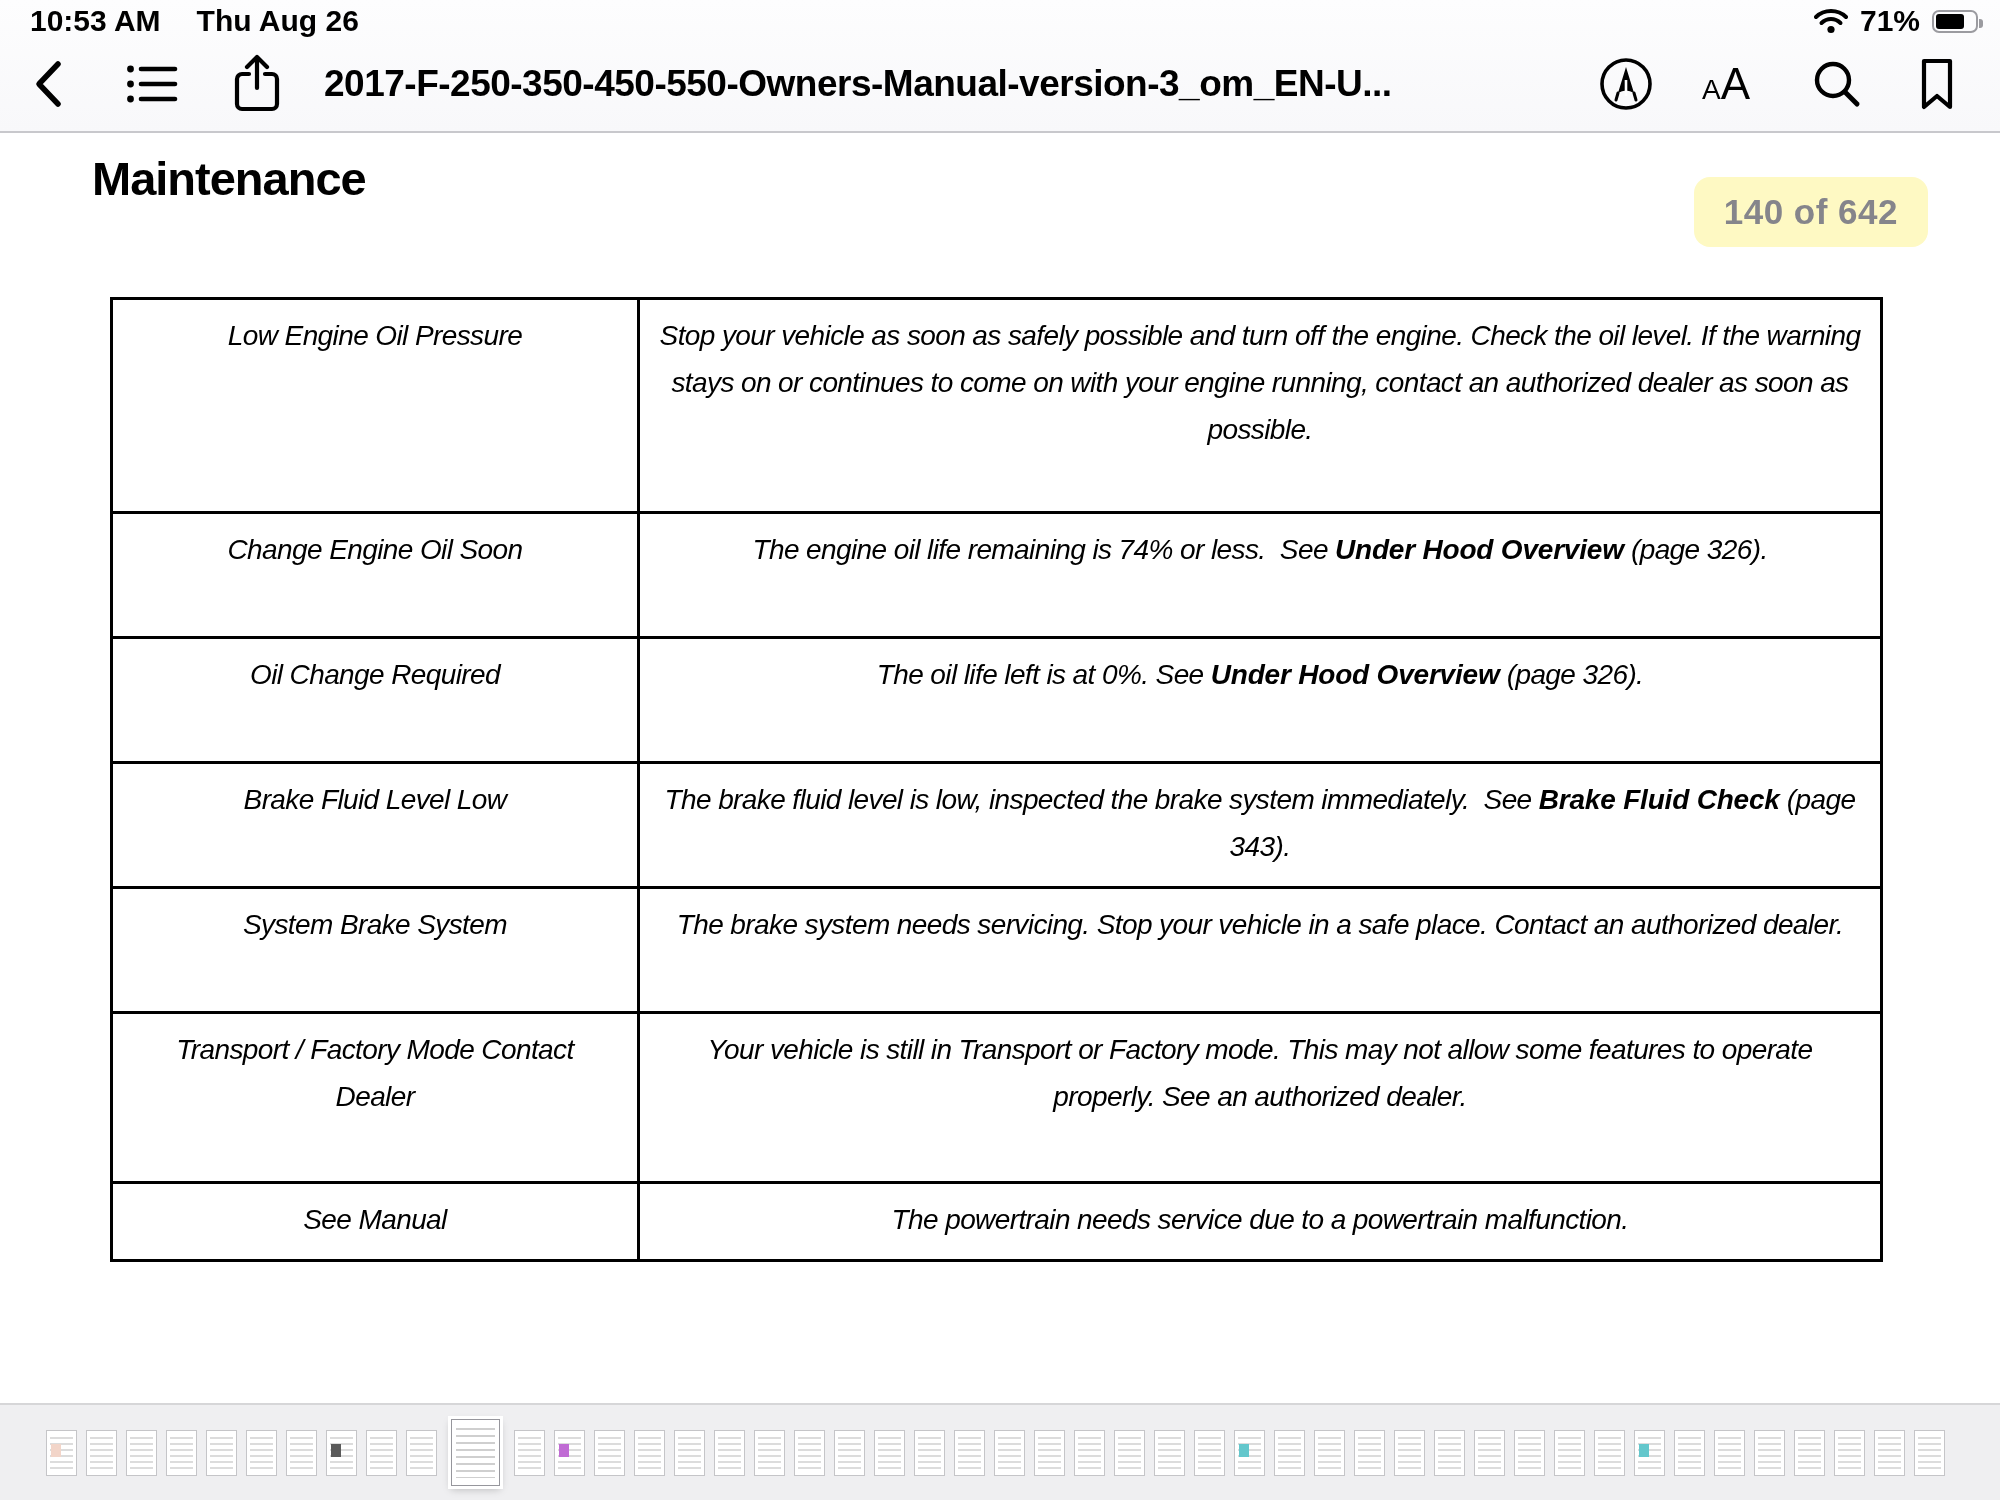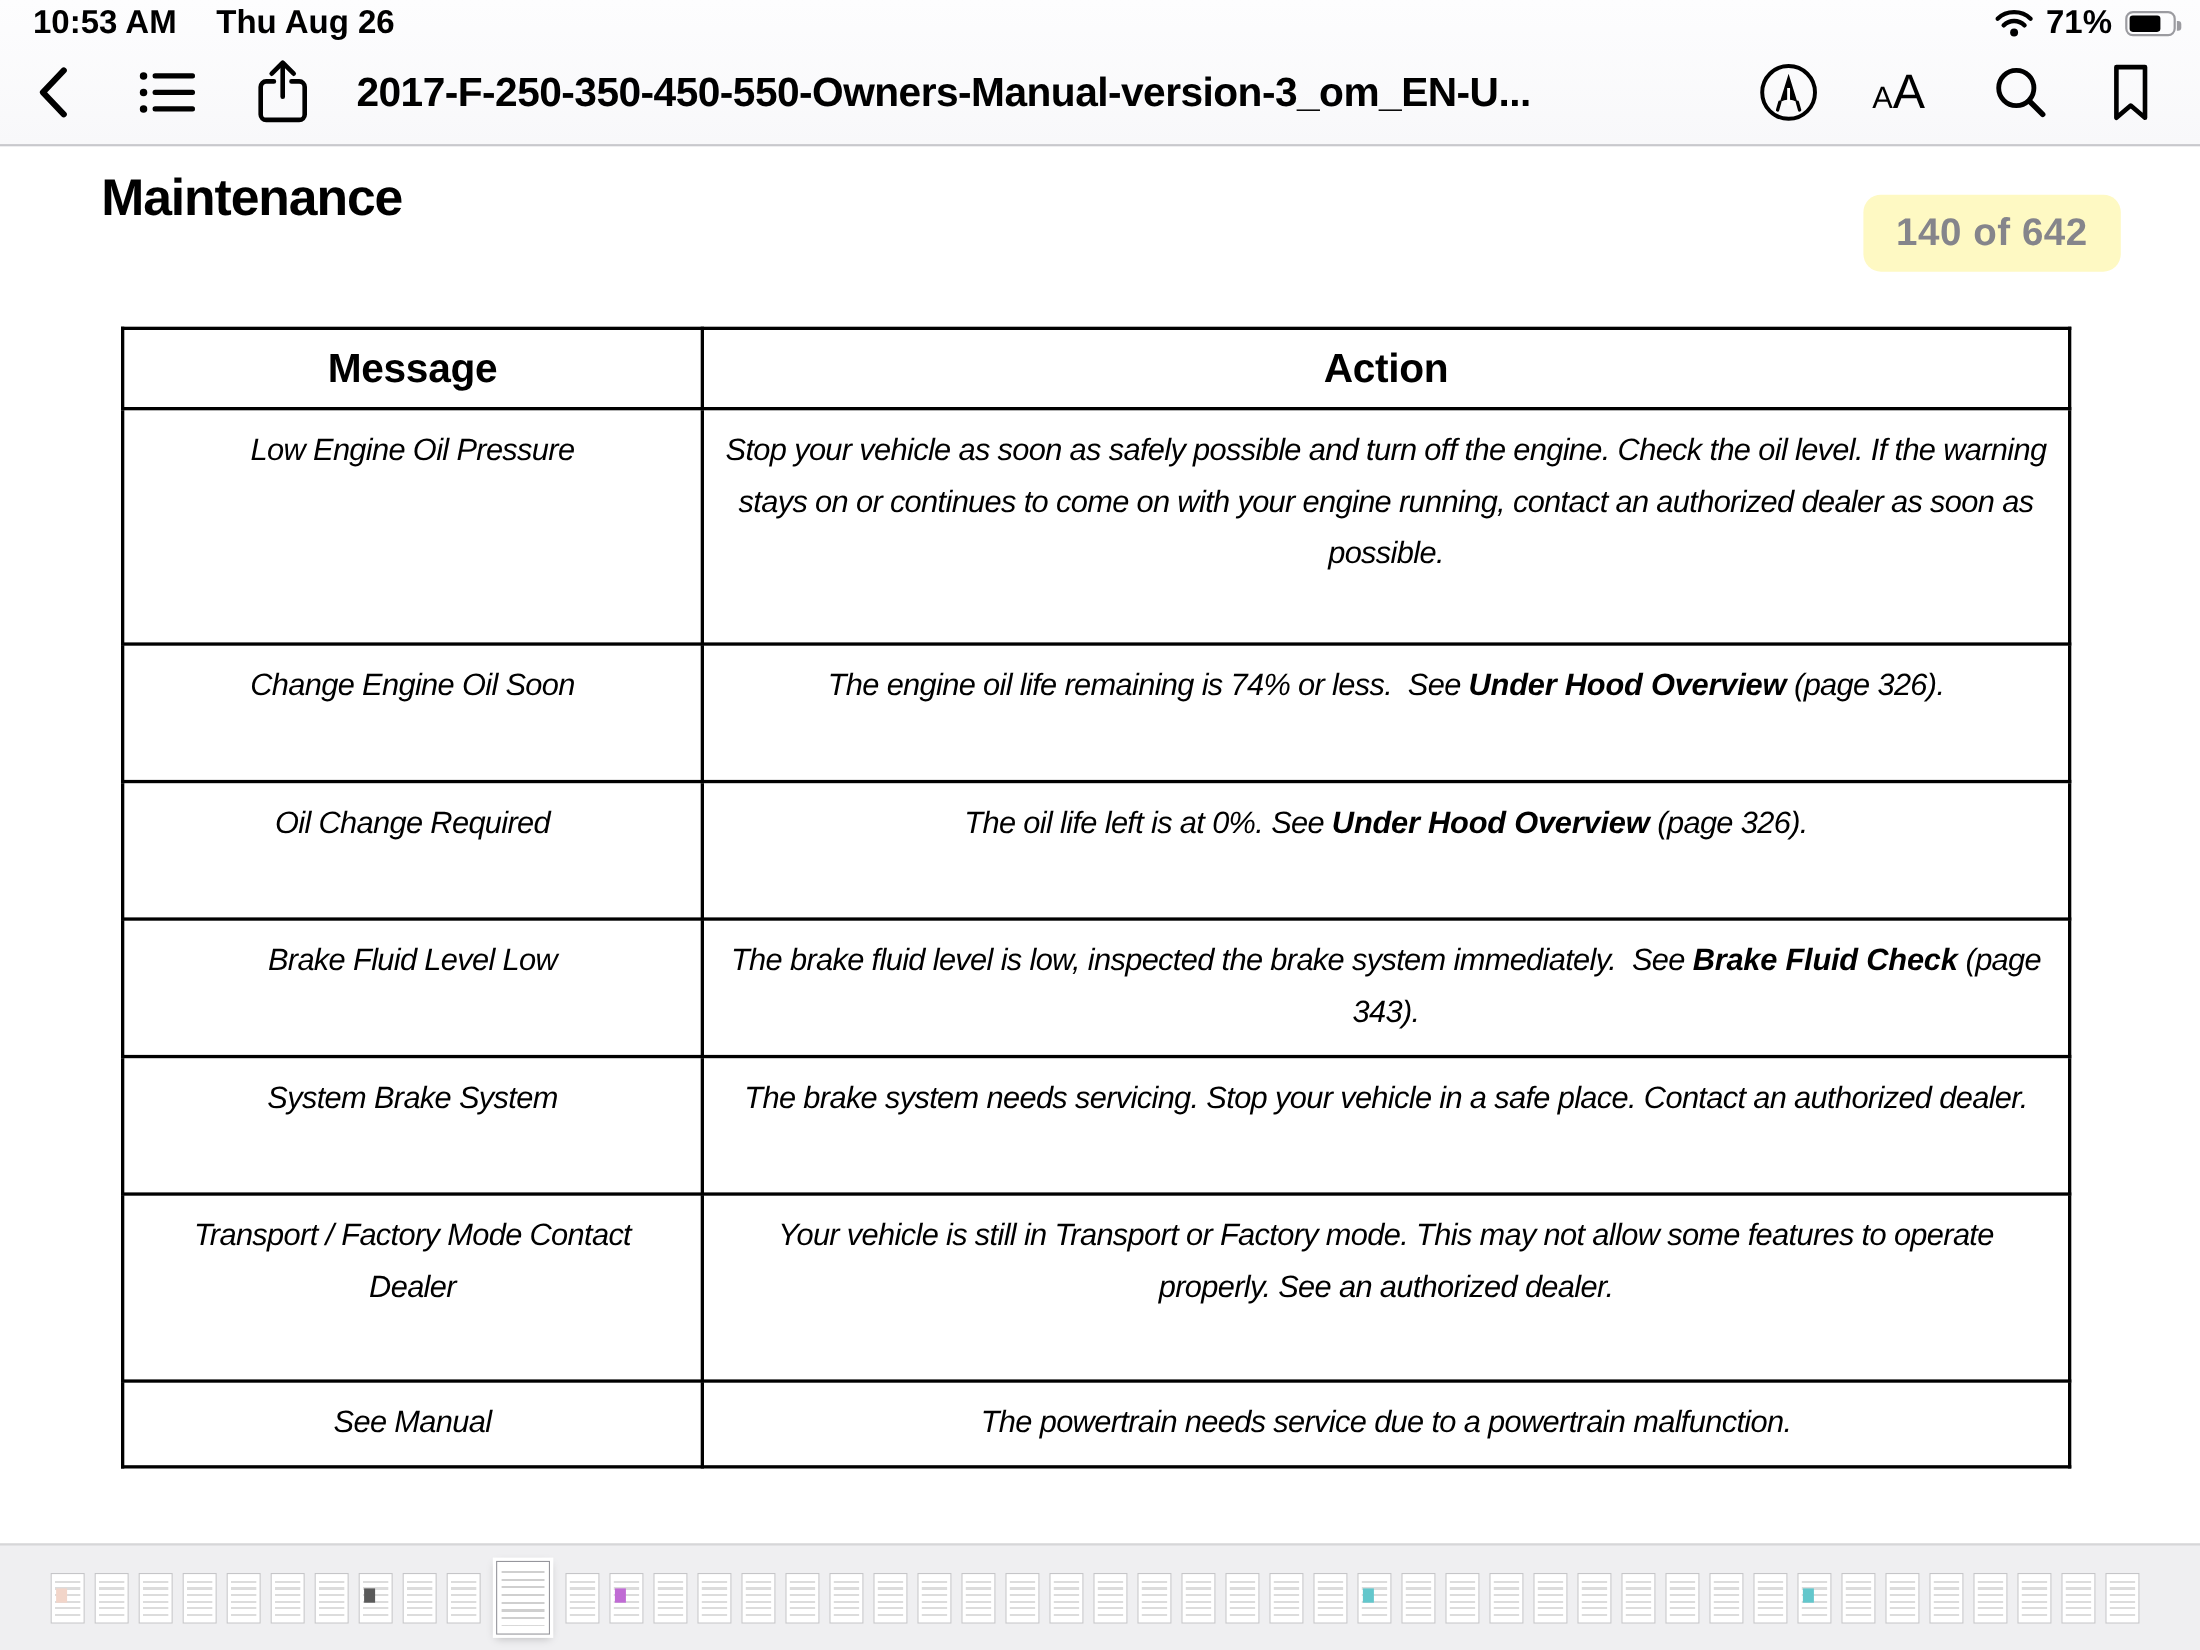--- a/index.html
+++ b/index.html
@@ -152,24 +152,20 @@
 
     <h1 class="page-title">Maintenance</h1>
     <div class="page-indicator">140 of 642</div>
 
     <table class="manual">
       <colgroup>
           <col class="c-msg">
           <col class="c-act">
         </colgroup>
       <tbody>
-          <tr>
-        <th>Message</th>
-        <th>Action</th>
-      </tr>
       <tr class="r1">
         <td class="msg">Low Engine Oil Pressure</td>
         <td class="act"><span>Stop your vehicle as soon as safely possible and turn off the engine. Check the oil level. If the warning stays on or continues to come on with your engine running, contact an authorized dealer as soon as possible.</span><span class="b"></span><span></span></td>
       </tr>
       <tr class="r2">
         <td class="msg">Change Engine Oil Soon</td>
         <td class="act"><span>The engine oil life remaining is 74% or less.  See </span><span class="b">Under Hood Overview</span><span> (page 326).</span></td>
       </tr>
       <tr class="r3">
         <td class="msg">Oil Change Required</td>

